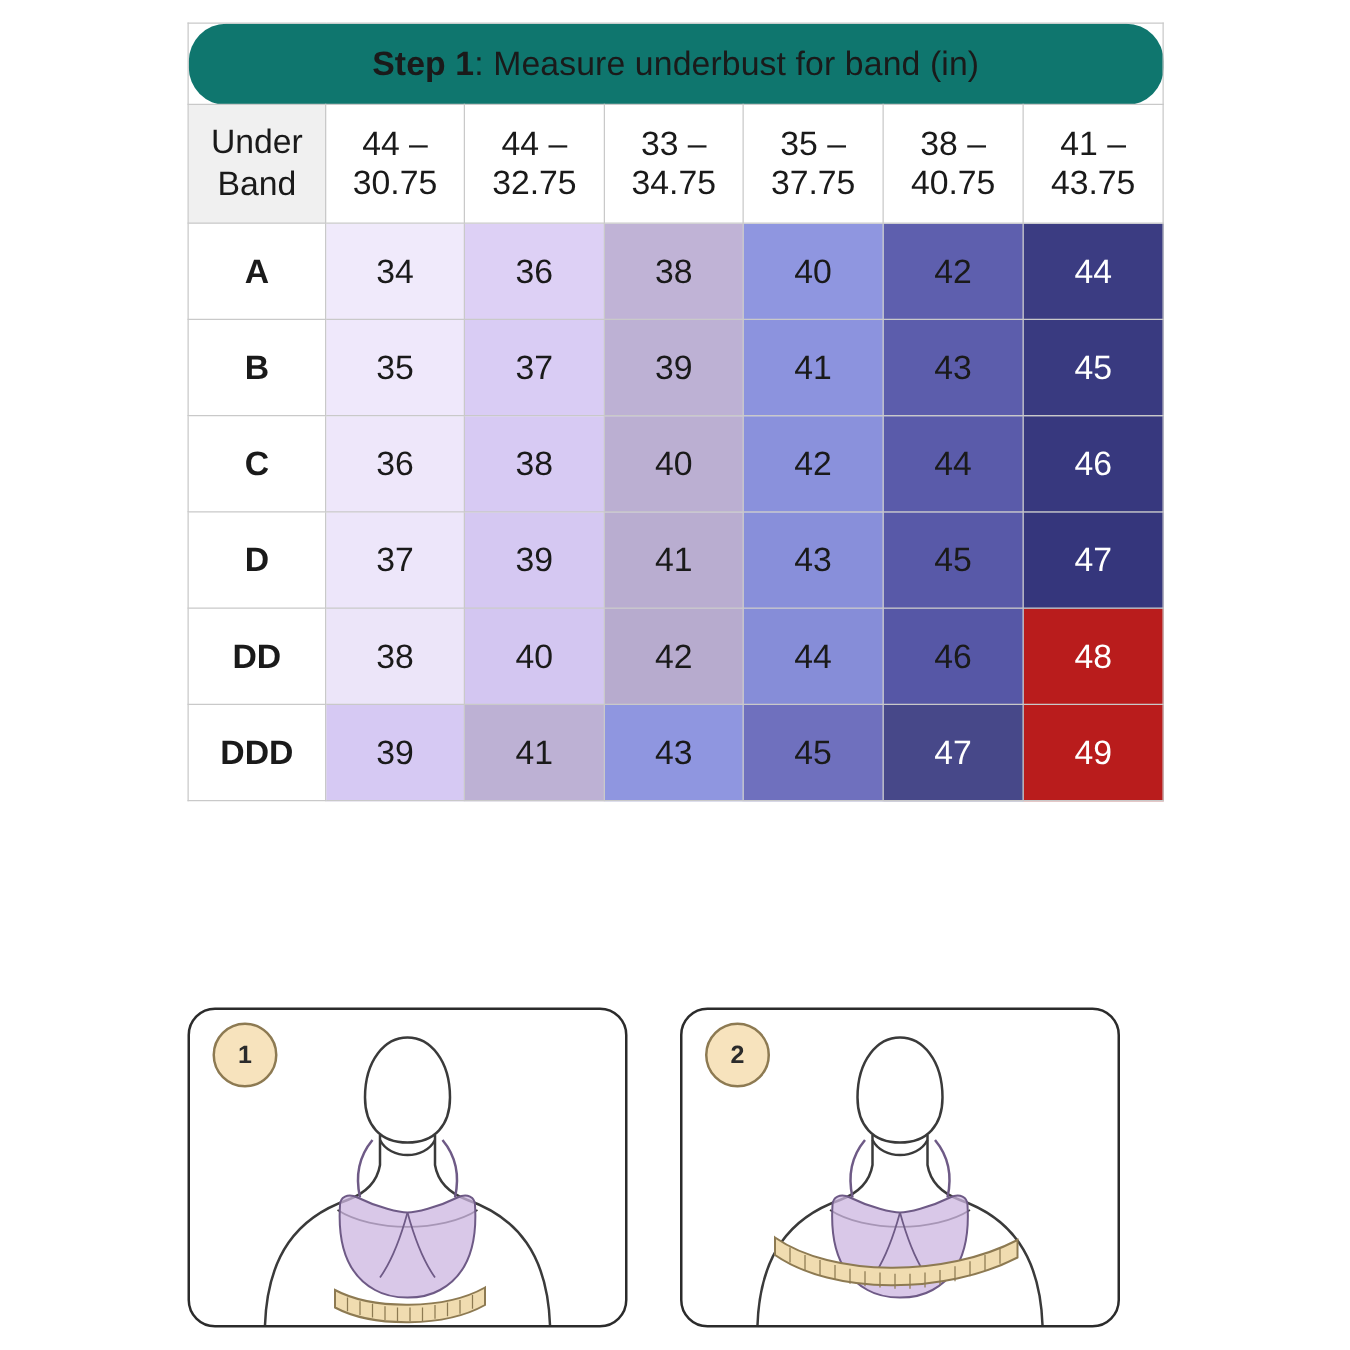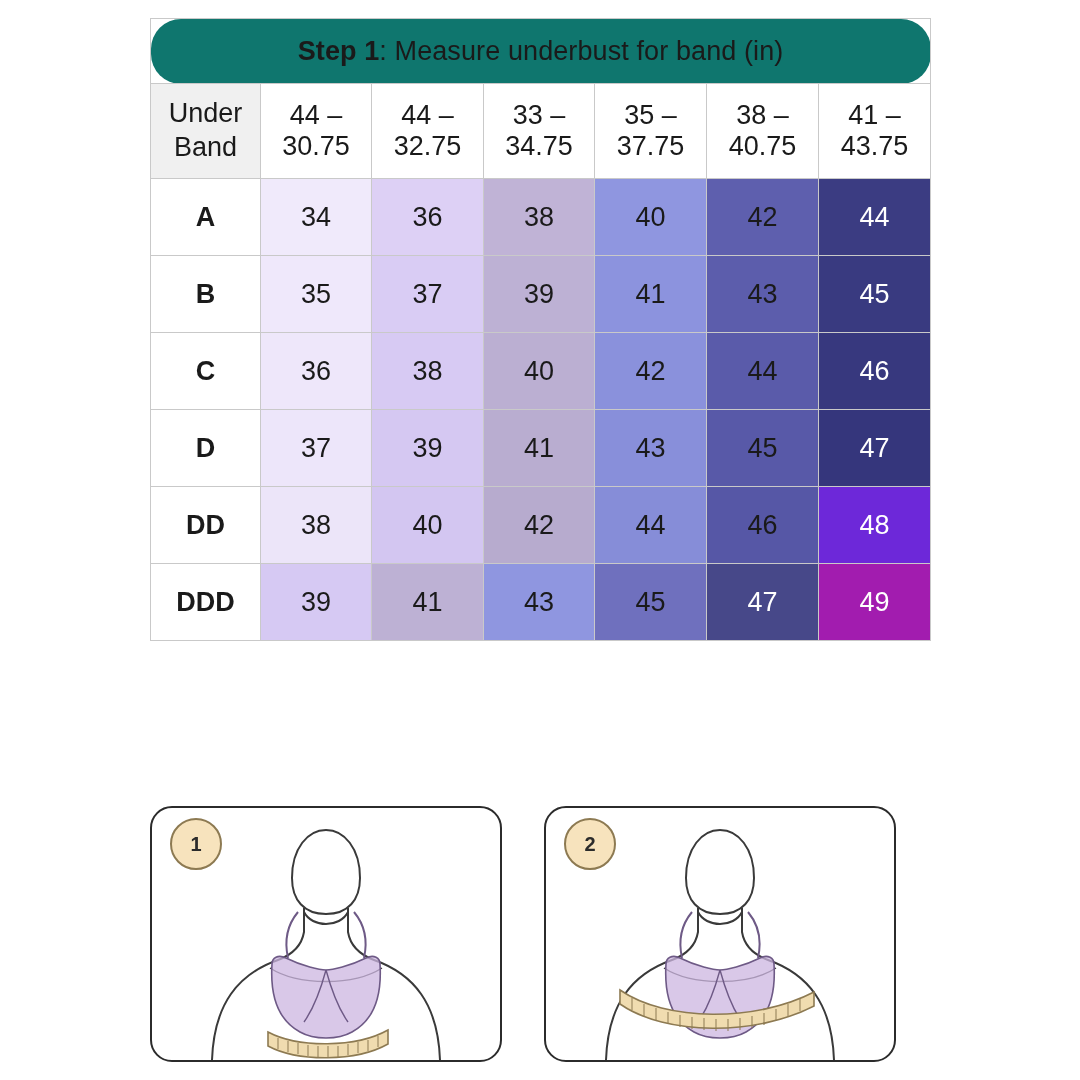--- a/index.html
+++ b/index.html
@@ -175,30 +175,30 @@
             <td style="background: rgb(88, 89, 168); color: rgb(26, 26, 26);">45</td>
             <td style="background: rgb(53, 54, 124); color: rgb(255, 255, 255);">47</td>
           </tr>
           <tr class="cup-row">
             <td class="cup-label">DD</td>
             <td style="background: rgb(236, 229, 249); color: rgb(26, 26, 26);">38</td>
             <td style="background: rgb(211, 198, 241); color: rgb(26, 26, 26);">40</td>
             <td style="background: rgb(183, 171, 206); color: rgb(26, 26, 26);">42</td>
             <td style="background: rgb(134, 141, 216); color: rgb(26, 26, 26);">44</td>
             <td style="background: rgb(86, 87, 166); color: rgb(26, 26, 26);">46</td>
-            <td style="background: #6d28d9; color: rgb(255, 255, 255);">48</td>
+            <td style="background: #b91c1c; color: rgb(255, 255, 255);">48</td>
           </tr>
           <tr class="cup-row">
             <td class="cup-label">DDD</td>
             <td style="background: rgb(214, 201, 243); color: rgb(26, 26, 26);">39</td>
             <td style="background: rgb(189, 177, 212); color: rgb(26, 26, 26);">41</td>
             <td style="background: rgb(143, 150, 224); color: rgb(26, 26, 26);">43</td>
             <td style="background: rgb(111, 112, 190); color: rgb(26, 26, 26);">45</td>
             <td style="background: rgb(71, 72, 137); color: rgb(255, 255, 255);">47</td>
-            <td style="background: #a21caf; color: rgb(255, 255, 255);">49</td>
+            <td style="background: #b91c1c; color: rgb(255, 255, 255);">49</td>
           </tr>
         </tbody>
     </table>
   </div>
 
   <div class="illus-row">
 
     <div class="illus-card">
       <div class="badge">1</div>
       <svg class="illus-svg" width="348" height="252" viewBox="0 0 348 252">

